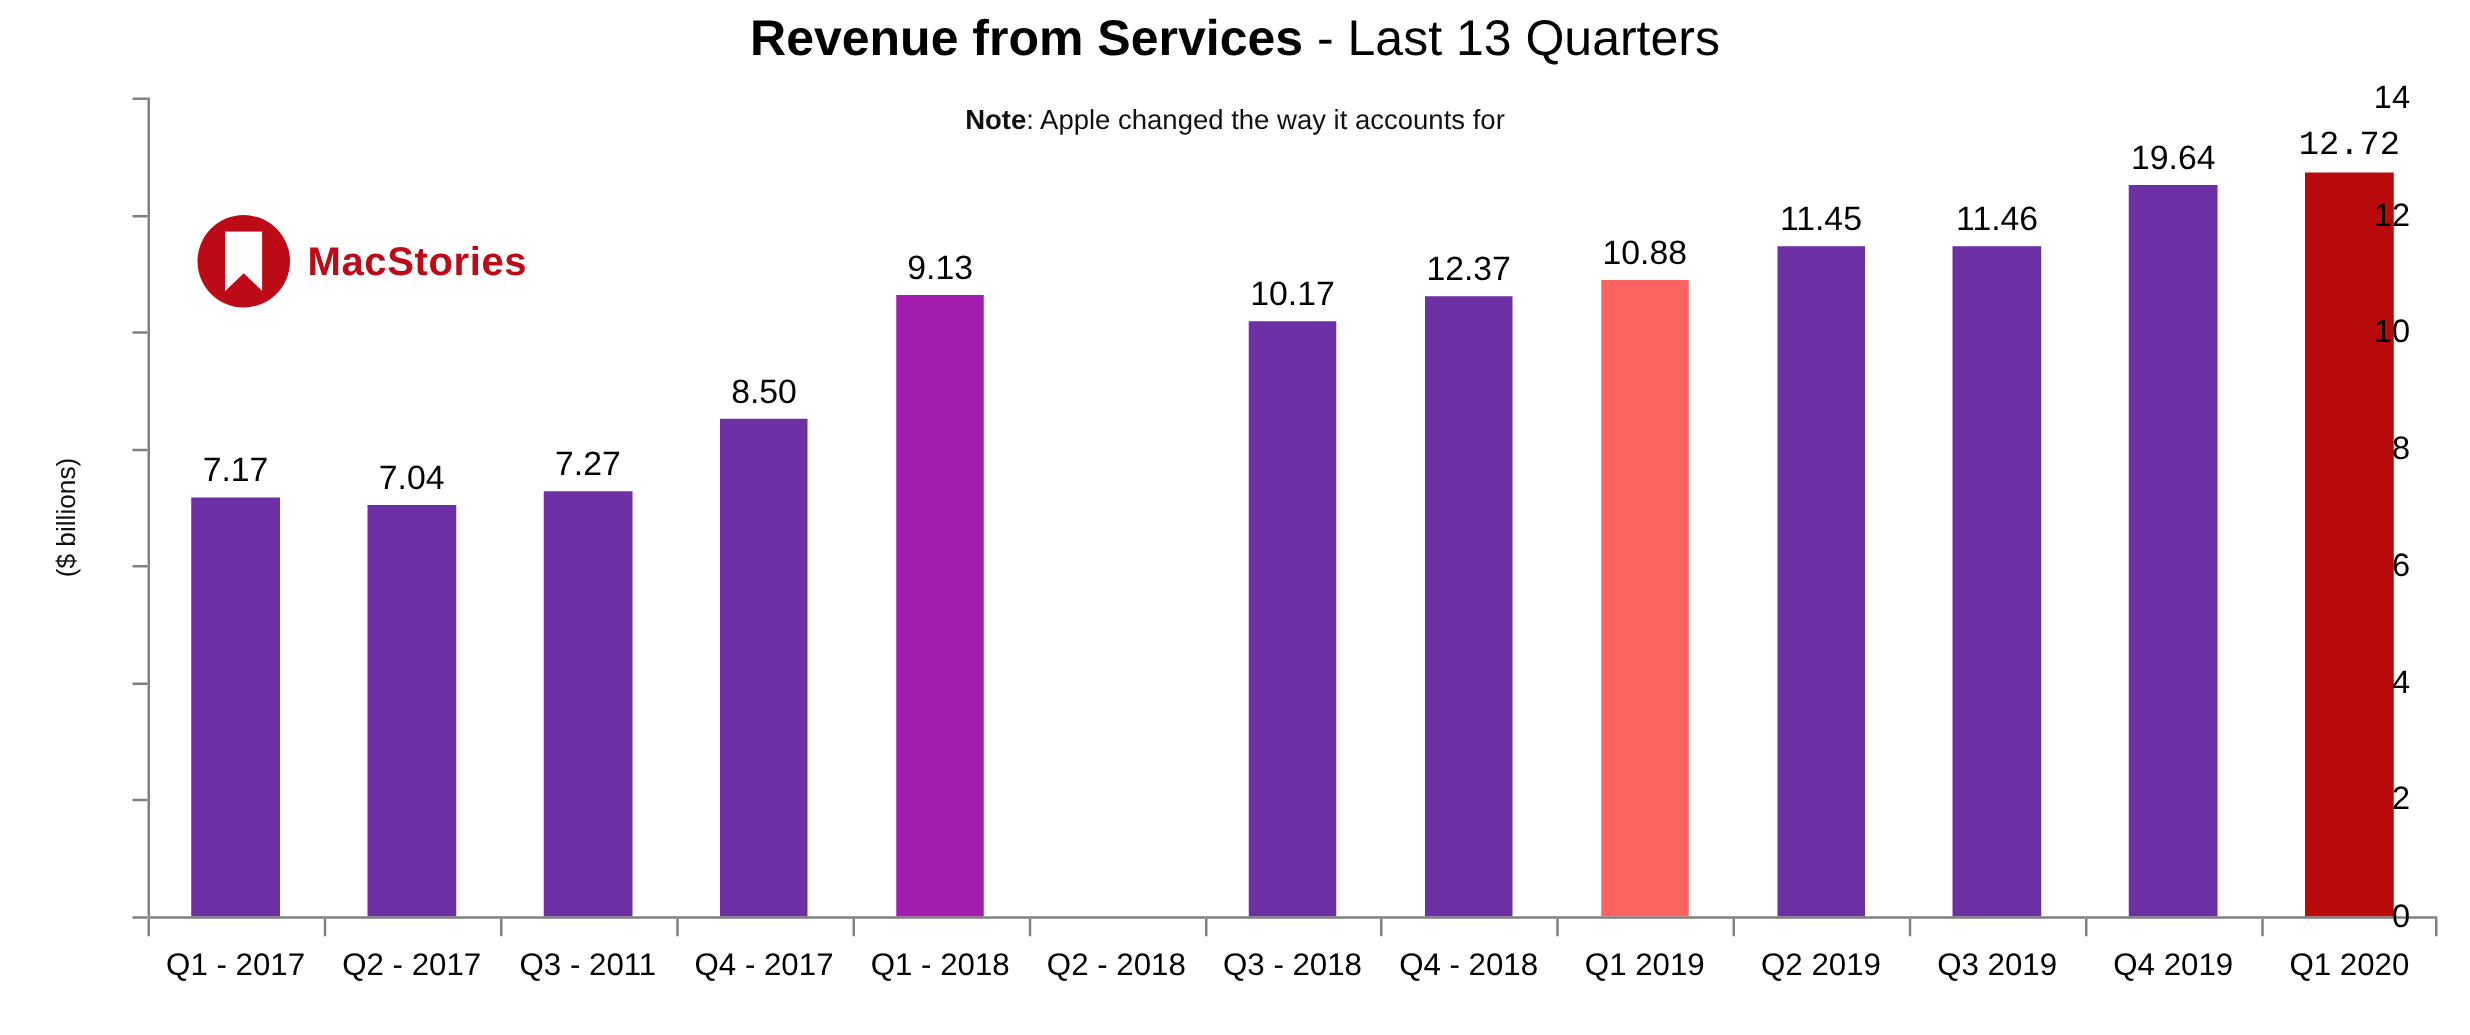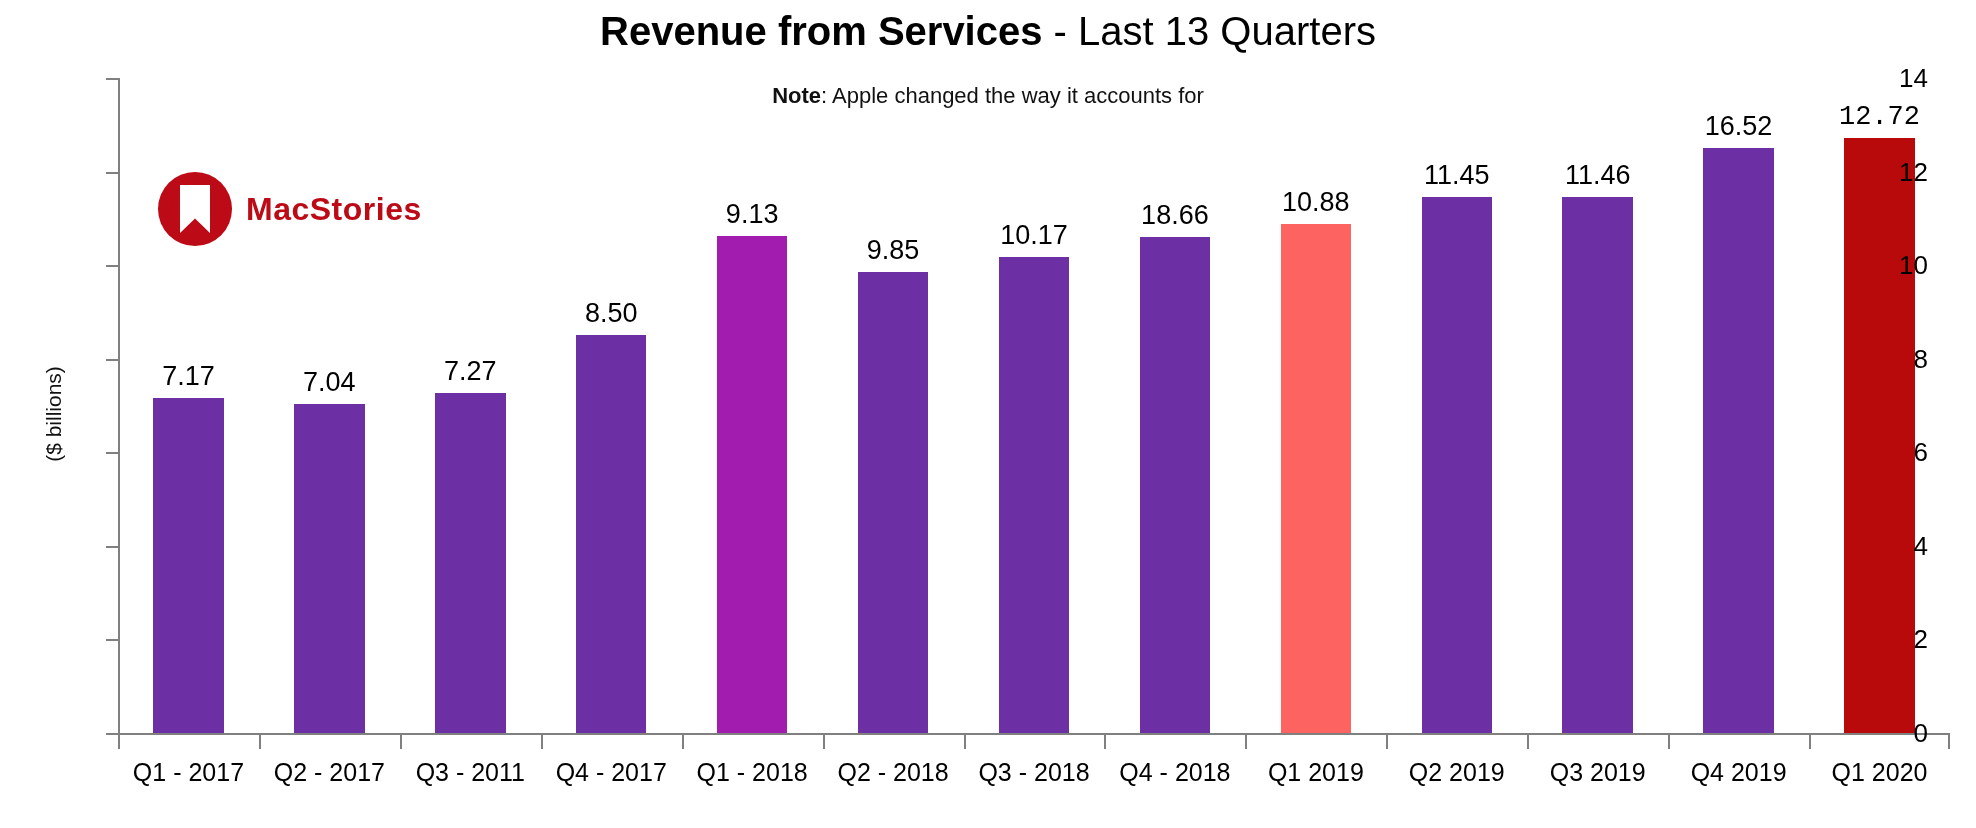--- a/index.html
+++ b/index.html
@@ -207,40 +207,37 @@
         </div>
         <div class="bar" style="left: 317.077px; width: 70.4615px; height: 340.132px; background: rgb(109, 47, 164);">
           <div class="bar-value">7.27</div>
         </div>
         <div class="bar" style="left: 458px; width: 70.4615px; height: 397.679px; background: rgb(109, 47, 164);">
           <div class="bar-value">8.50</div>
         </div>
         <div class="bar" style="left: 598.923px; width: 70.4615px; height: 497px; background: #a21caf;">
           <div class="bar-value">9.13</div>
         </div>
-        <div class="bar" style="left: 739.846px; width: 70.4615px; height: 460.839px; background: rgb(109, 47, 164);">
-          <div class="bar-value">9.85</div>
-        </div>
         <div class="bar" style="left: 880.769px; width: 70.4615px; height: 475.811px; background: rgb(109, 47, 164);">
           <div class="bar-value">10.17</div>
         </div>
         <div class="bar" style="left: 1021.69px; width: 70.4615px; height: 495.929px; background: rgb(109, 47, 164);">
-          <div class="bar-value">18.66</div>
+          <div class="bar-value">12.37</div>
         </div>
         <div class="bar" style="left: 1162.62px; width: 70.4615px; height: 509.029px; background: rgb(252, 99, 97);">
           <div class="bar-value">10.88</div>
         </div>
         <div class="bar" style="left: 1303.54px; width: 70.4615px; height: 535.696px; background: rgb(109, 47, 164); margin-top: 48px;">
           <div class="bar-value">11.45</div>
         </div>
         <div class="bar" style="left: 1444.46px; width: 70.4615px; height: 536.164px; background: rgb(109, 47, 164);">
           <div class="bar-value">11.46</div>
         </div>
         <div class="bar" style="left: 1585.38px; width: 70.4615px; height: 585.289px; background: rgb(109, 47, 164);">
-          <div class="bar-value">16.52</div>
+          <div class="bar-value">19.64</div>
         </div>
         <div class="bar" style="left: 1726.31px; width: 70.4615px; height: 595.114px; background: rgb(184, 10, 10); font-family: Liberation Mono, monospace;">
           <div class="bar-value">12.72</div>
         </div>
       </div>
     <div id="yticks-layer">
         <div class="y-tick" style="top: 655px;"></div>
         <div class="y-tick-label" style="top: 655px;">0</div>
         <div class="y-tick" style="top: 561.429px;"></div>
         <div class="y-tick-label" style="top: 561.429px;">2</div>

